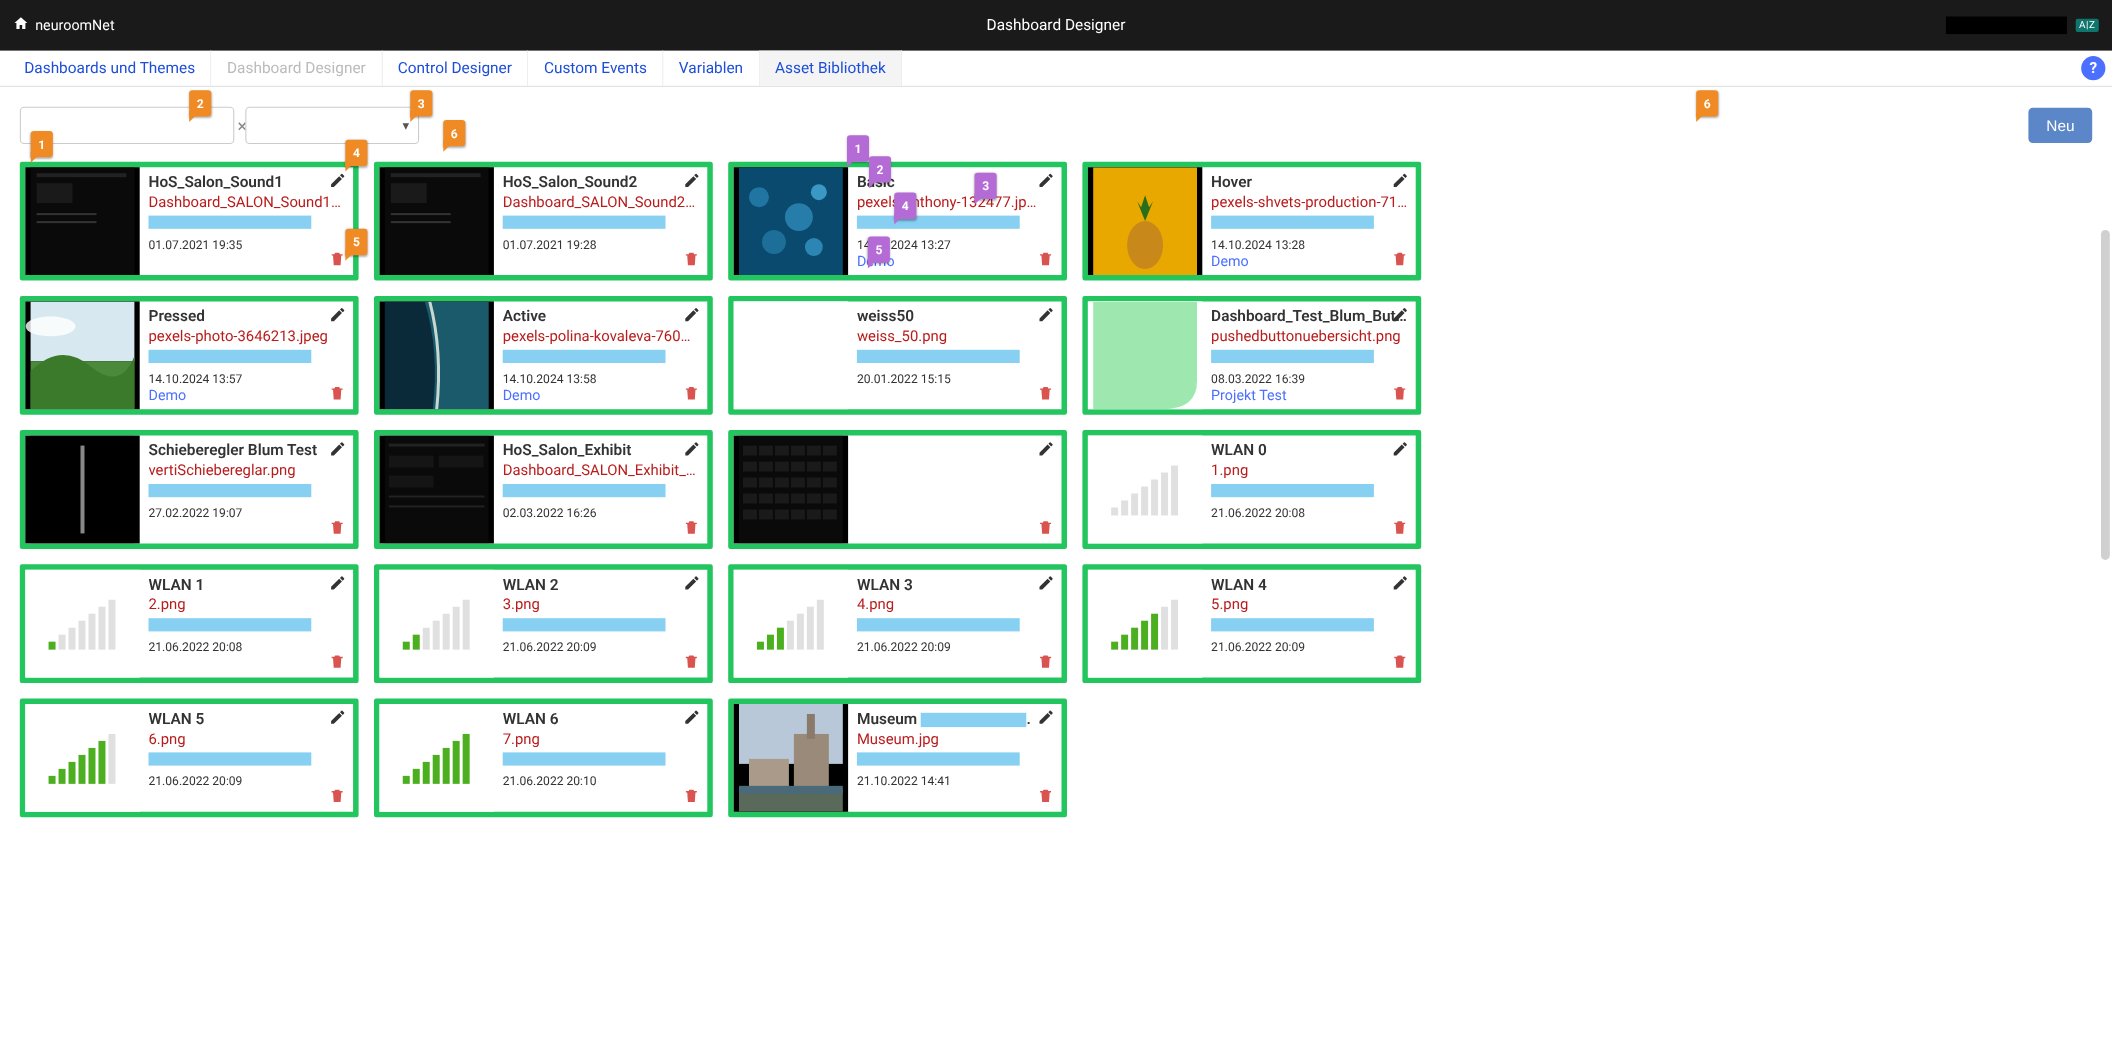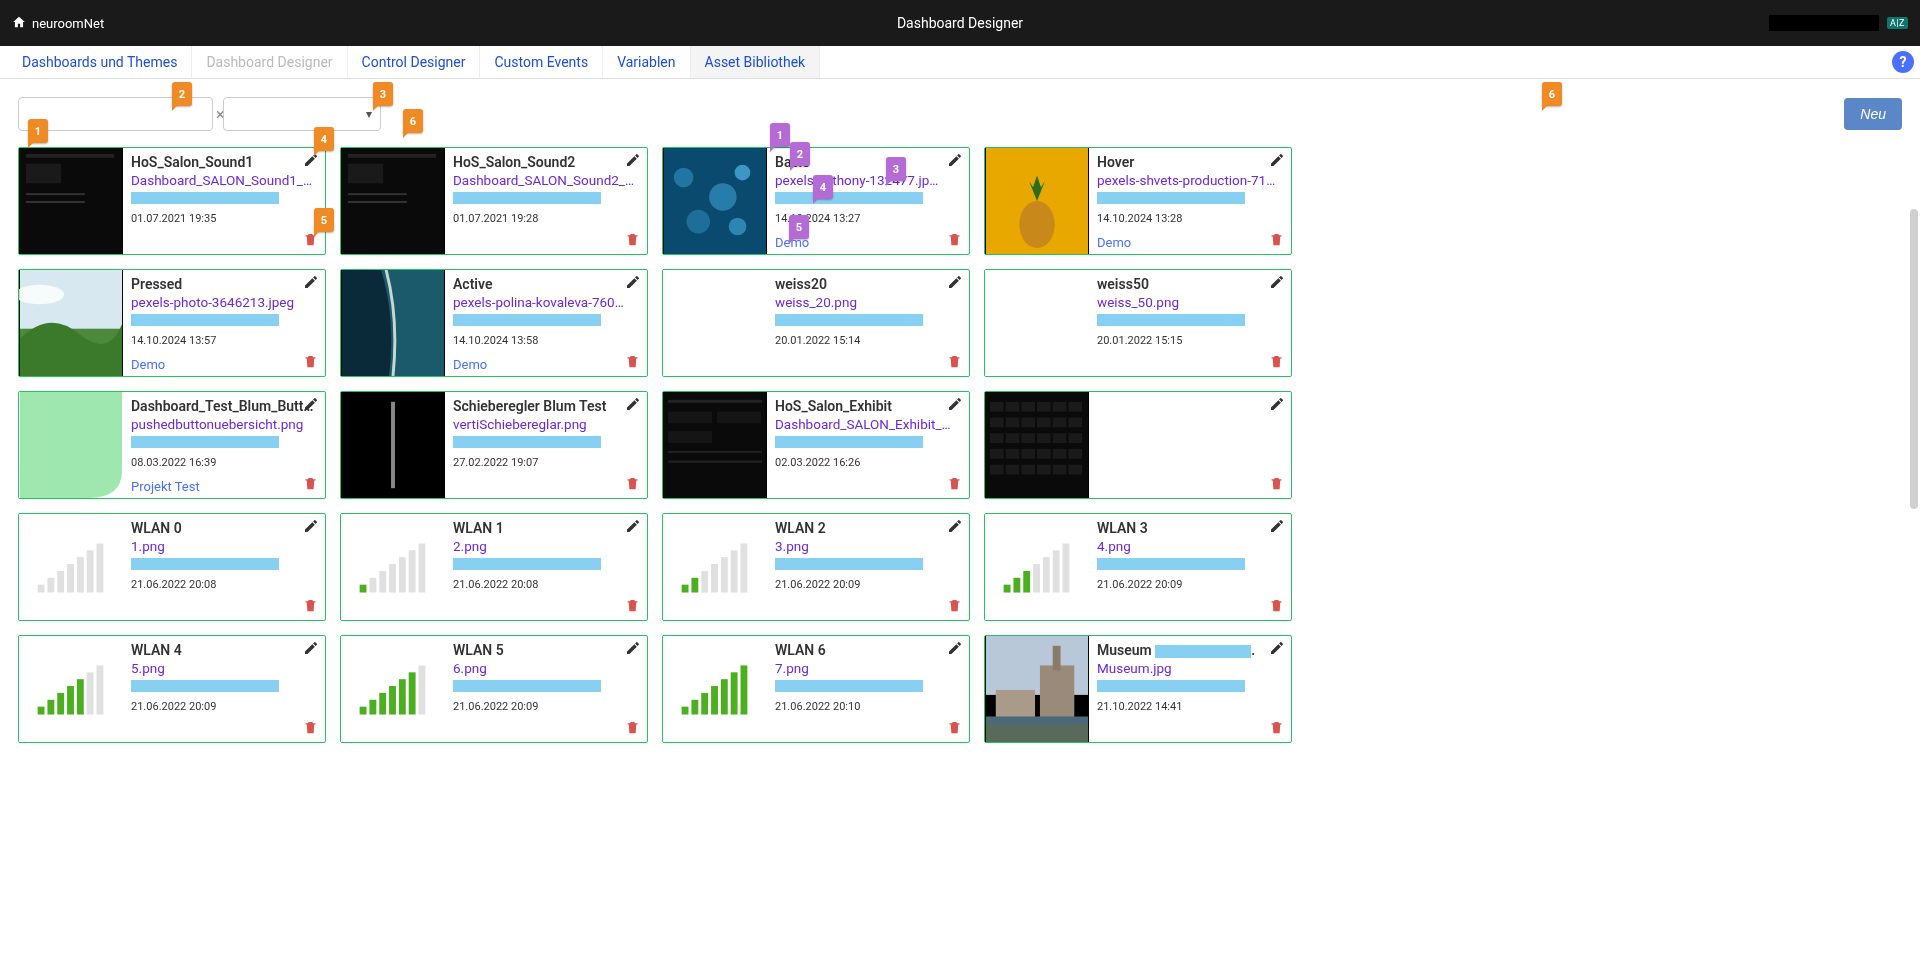--- a/index.html
+++ b/index.html
@@ -18,36 +18,36 @@
 .tab.active { background: #f4f4f4; }
 .help-icon { margin-left: auto; margin-right: 6px; align-self: center; width: 22px; height: 22px; border-radius: 50%; background: #4b6fff; color: #fff; display: flex; align-items: center; justify-content: center; font-weight: bold; font-size: 14px; }
 
 .toolbar { display: flex; align-items: center; padding: 18px 18px 6px 18px; gap: 10px; }
 .search-wrap { display: flex; align-items: center; border: 1px solid #ccc; border-radius: 4px; height: 34px; width: 195px; }
 .search-input { flex: 1; border: none; outline: none; padding: 0 8px; font-size: 14px; height: 100%; background: transparent; }
 .search-clear { width: 26px; text-align: center; color: #888; cursor: pointer; font-size: 16px; }
 .search-btn { width: 32px; height: 32px; border-left: 1px solid #ccc; display: flex; align-items: center; justify-content: center; color: #555; background: #f5f5f5; }
 .filter-select { border: 1px solid #ccc; border-radius: 4px; height: 34px; width: 158px; background: #fff; position: relative; display: flex; align-items: center; padding: 0 8px; }
 .filter-select::after { content: "▾"; position: absolute; right: 8px; color: #555; font-size: 12px; }
-.neu-btn { margin-left: auto; background: #5b86c7; color: #fff; border: none; border-radius: 4px; padding: 8px 16px; font-size: 14px; cursor: pointer; font-style: italic; }
+.neu-btn { margin-left: auto; background: #5b86c7; color: #fff; border: none; border-radius: 4px; padding: 8px 16px; font-size: 14px; cursor: pointer; }
 
 .marker { position: absolute; width: 20px; height: 24px; background: #f08a24; color: #fff; font-size: 11px; font-weight: bold; border-radius: 3px 3px 3px 0; display: flex; align-items: center; justify-content: center; z-index: 50; box-shadow: 0 1px 2px rgba(0,0,0,0.3); }
 .marker.purple { background: #b56bd6; }
 .marker::after { content: ""; position: absolute; bottom: -5px; left: 0; border: 5px solid transparent; border-top-color: inherit; border-left-color: inherit; width: 0; height: 0; }
 .marker.orange::after { border-top-color: #f08a24; border-left-color: #f08a24; }
 .marker.purple::after { border-top-color: #b56bd6; border-left-color: #b56bd6; }
 
 .grid { display: grid; grid-template-columns: repeat(4, 308px); gap: 14px; padding: 10px 18px; }
-.card { border: 1px solid #22c55e; border-radius: 2px; height: 108px; display: flex; position: relative; overflow: visible; }
+.card { border: 5px solid #22c55e; border-radius: 2px; height: 108px; display: flex; position: relative; overflow: visible; }
 .thumb { width: 104px; height: 100%; flex-shrink: 0; background: #000; position: relative; overflow: hidden; }
 .thumb.white { background: #fff; }
 .thumb svg { width: 100%; height: 100%; display: block; }
 .meta { flex: 1; padding: 6px 6px 4px 8px; display: flex; flex-direction: column; gap: 2px; min-width: 0; position: relative; }
 .meta .title { font-weight: 600; font-size: 14px; white-space: nowrap; overflow: hidden; text-overflow: ellipsis; }
-.meta .fname { font-size: 13.5px; color: #6d28d9; white-space: nowrap; overflow: hidden; text-overflow: ellipsis; }
+.meta .fname { font-size: 13.5px; color: #b91c1c; white-space: nowrap; overflow: hidden; text-overflow: ellipsis; }
 .meta .bar { height: 12px; background: #87d0f2; width: 148px; margin-top: 2px; }
 .meta .bar.half { width: 96px; display: inline-block; vertical-align: middle; margin: 0; height: 13px; }
 .meta .date { font-size: 11px; color: #333; margin-top: 6px; }
 .meta .tag { font-size: 13px; color: #4b6fff; margin-top: auto; }
 .card-actions { position: absolute; right: 4px; top: 4px; bottom: 4px; display: flex; flex-direction: column; justify-content: space-between; }
 .icon-btn { width: 18px; height: 18px; cursor: pointer; color: #333; }
 .icon-btn.del { color: #d9534f; }
 .content-wrap { position: relative; }
 
 .scroll-track { position: absolute; right: 2px; top: 90px; bottom: 10px; width: 8px; }
@@ -235,42 +235,20 @@
             <path d="M40 0 Q55 50 48 108 L104 108 L104 0 Z" fill="#1a5a6a"></path>
             <path d="M45 0 Q58 50 52 108" stroke="#c8d8d0" stroke-width="3" fill="none"></path>
           </svg>
         </div>
     <div class="meta">
       <div class="title">Active</div>
       <div class="fname">pexels-polina-kovaleva-760…</div>
       <div class="bar"></div>
       <div class="date">14.10.2024 13:58</div>
       <div class="tag">Demo</div>
-    </div>
-    <div class="card-actions">
-      <span class="icon-btn"><svg viewBox="0 0 24 24" width="16" height="16" fill="currentColor">
-              <path d="M3 17.25V21h3.75L17.81 9.94l-3.75-3.75L3 17.25zM20.71 7.04a1 1 0 0 0 0-1.41l-2.34-2.34a1 1 0 0 0-1.41 0l-1.83 1.83 3.75 3.75 1.83-1.83z"></path>
-            </svg></span>
-      <span class="icon-btn del"><svg viewBox="0 0 24 24" width="15" height="15" fill="currentColor">
-              <path d="M6 7h12l-1 14H7L6 7zm3-4h6l1 2h4v2H4V5h4l1-2z"></path>
-            </svg></span>
-    </div>
-      </div>
-      <div class="card">
-    <div class="thumb white">
-          <svg viewBox="0 0 104 108">
-            <rect width="104" height="108" fill="#ffffff"></rect>
-          </svg>
-        </div>
-    <div class="meta">
-      <div class="title">weiss20</div>
-      <div class="fname">weiss_20.png</div>
-      <div class="bar"></div>
-      <div class="date">20.01.2022 15:14</div>
-
     </div>
     <div class="card-actions">
       <span class="icon-btn"><svg viewBox="0 0 24 24" width="16" height="16" fill="currentColor">
               <path d="M3 17.25V21h3.75L17.81 9.94l-3.75-3.75L3 17.25zM20.71 7.04a1 1 0 0 0 0-1.41l-2.34-2.34a1 1 0 0 0-1.41 0l-1.83 1.83 3.75 3.75 1.83-1.83z"></path>
             </svg></span>
       <span class="icon-btn del"><svg viewBox="0 0 24 24" width="15" height="15" fill="currentColor">
               <path d="M6 7h12l-1 14H7L6 7zm3-4h6l1 2h4v2H4V5h4l1-2z"></path>
             </svg></span>
     </div>
       </div>

